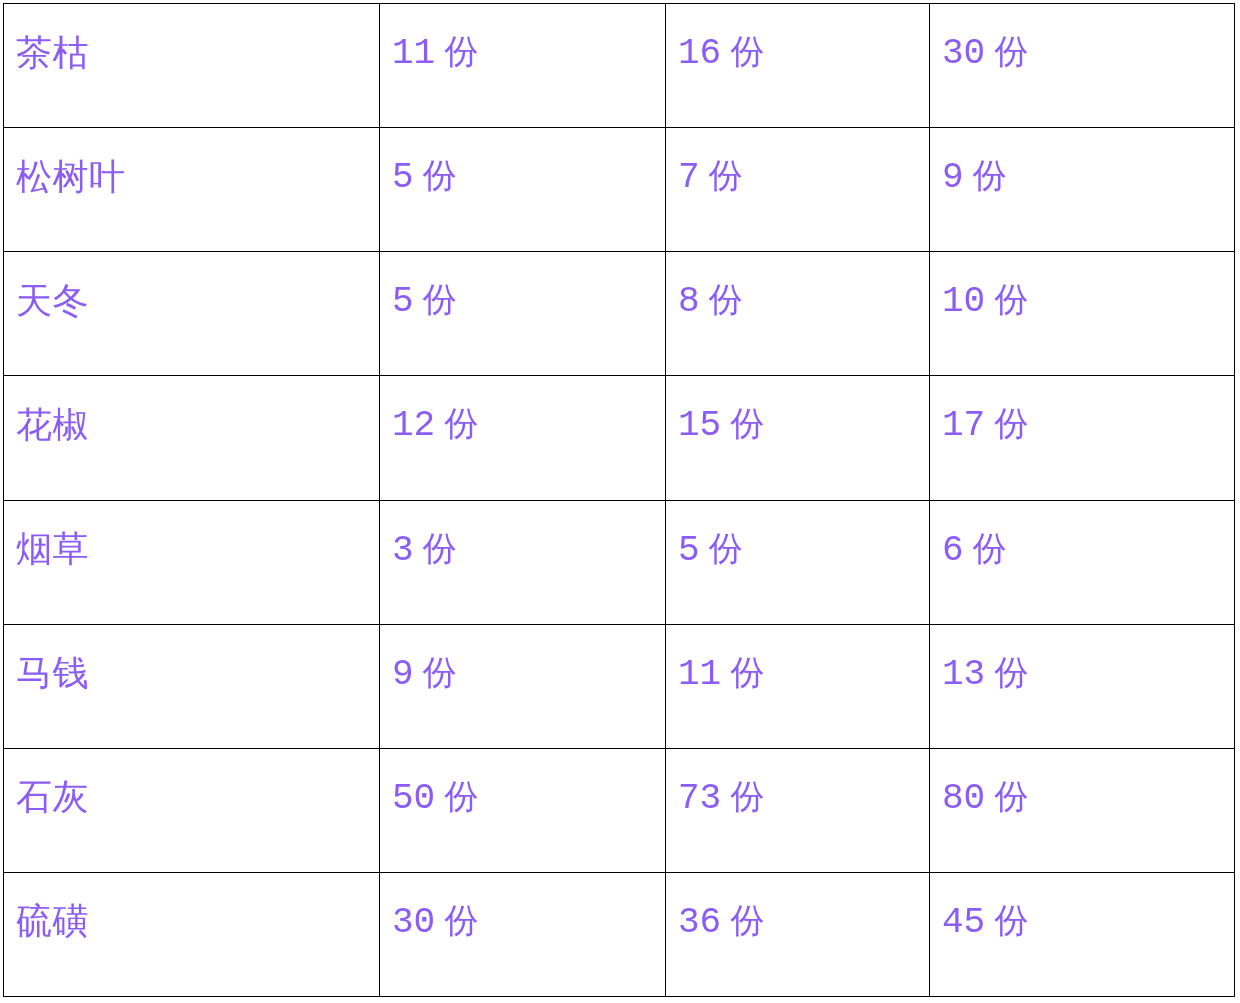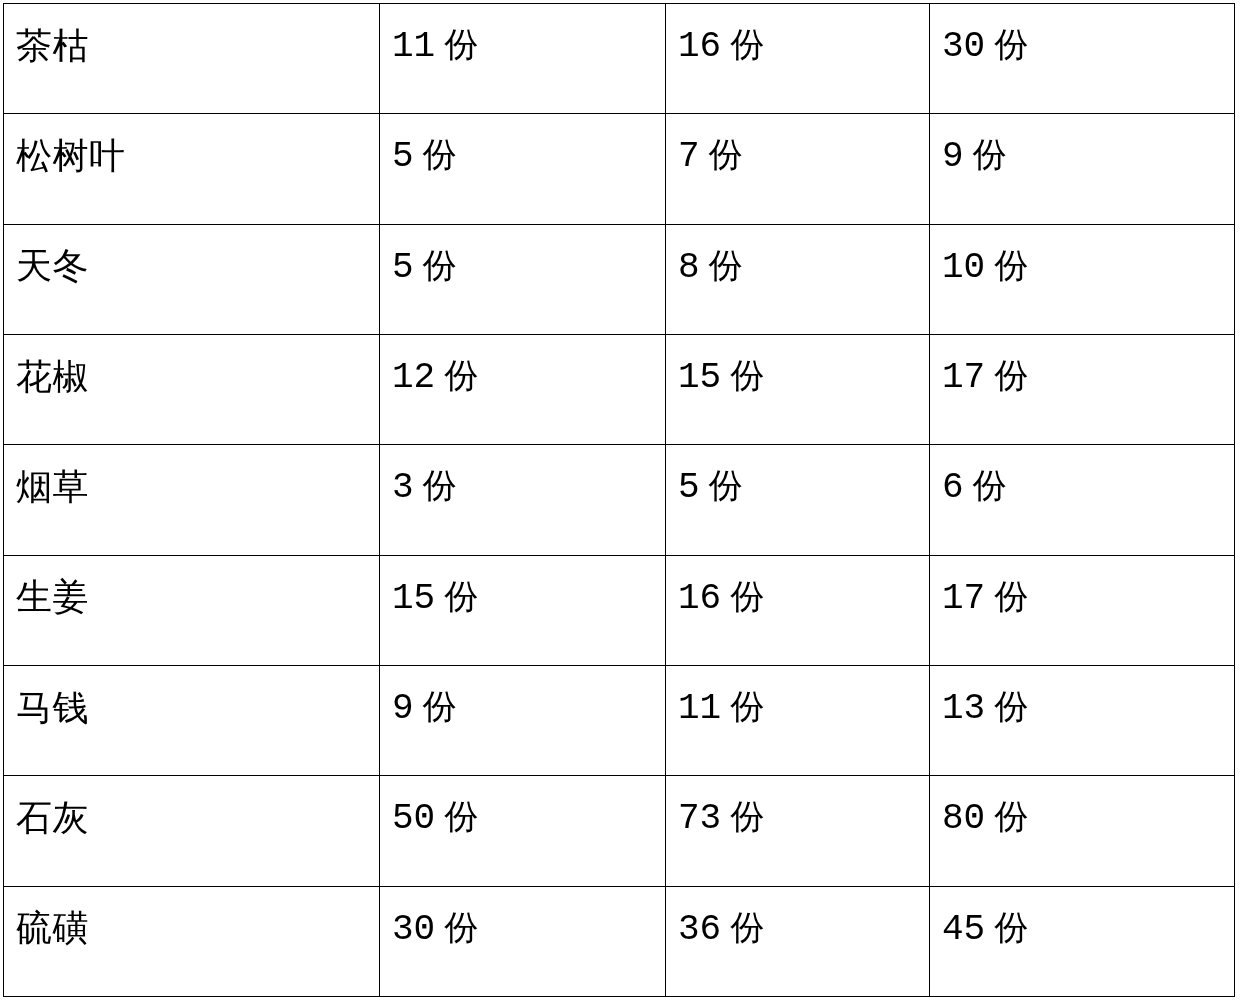--- a/index.html
+++ b/index.html
@@ -38,21 +38,21 @@
 
   table.ingredient-table tr { height: 90.36px; }
 
   table.ingredient-table td {
     border: 1.6px solid #000000;
     padding: 0 0 16px 12px;
     margin: 12px;
     vertical-align: middle;
     font-size: 36px;
     line-height: 1.0;
-    color: #000000;
+    color: #8b5cf6;
     font-family: "Liberation Serif", "DejaVu Serif", serif;
     white-space: nowrap;
     overflow: hidden;
   }
 
   table.ingredient-table td .cell-text {
     display: block;
     position: relative;
     top: -5px;
   }
@@ -147,34 +147,20 @@
           </td>
           <td class="qty-cell">
             <span class="cell-text"><span class="num">5</span><span class="unit">份</span></span>
           </td>
           <td class="qty-cell">
             <span class="cell-text"><span class="num">6</span><span class="unit">份</span></span>
           </td>
         </tr>
         <tr>
           <td class="name-cell">
-            <span class="cell-text">生姜</span>
-          </td>
-          <td class="qty-cell">
-            <span class="cell-text"><span class="num">15</span><span class="unit">份</span></span>
-          </td>
-          <td class="qty-cell">
-            <span class="cell-text"><span class="num">16</span><span class="unit">份</span></span>
-          </td>
-          <td class="qty-cell">
-            <span class="cell-text"><span class="num">17</span><span class="unit">份</span></span>
-          </td>
-        </tr>
-        <tr>
-          <td class="name-cell">
             <span class="cell-text">马钱</span>
           </td>
           <td class="qty-cell">
             <span class="cell-text"><span class="num">9</span><span class="unit">份</span></span>
           </td>
           <td class="qty-cell">
             <span class="cell-text"><span class="num">11</span><span class="unit">份</span></span>
           </td>
           <td class="qty-cell">
             <span class="cell-text"><span class="num">13</span><span class="unit">份</span></span>

